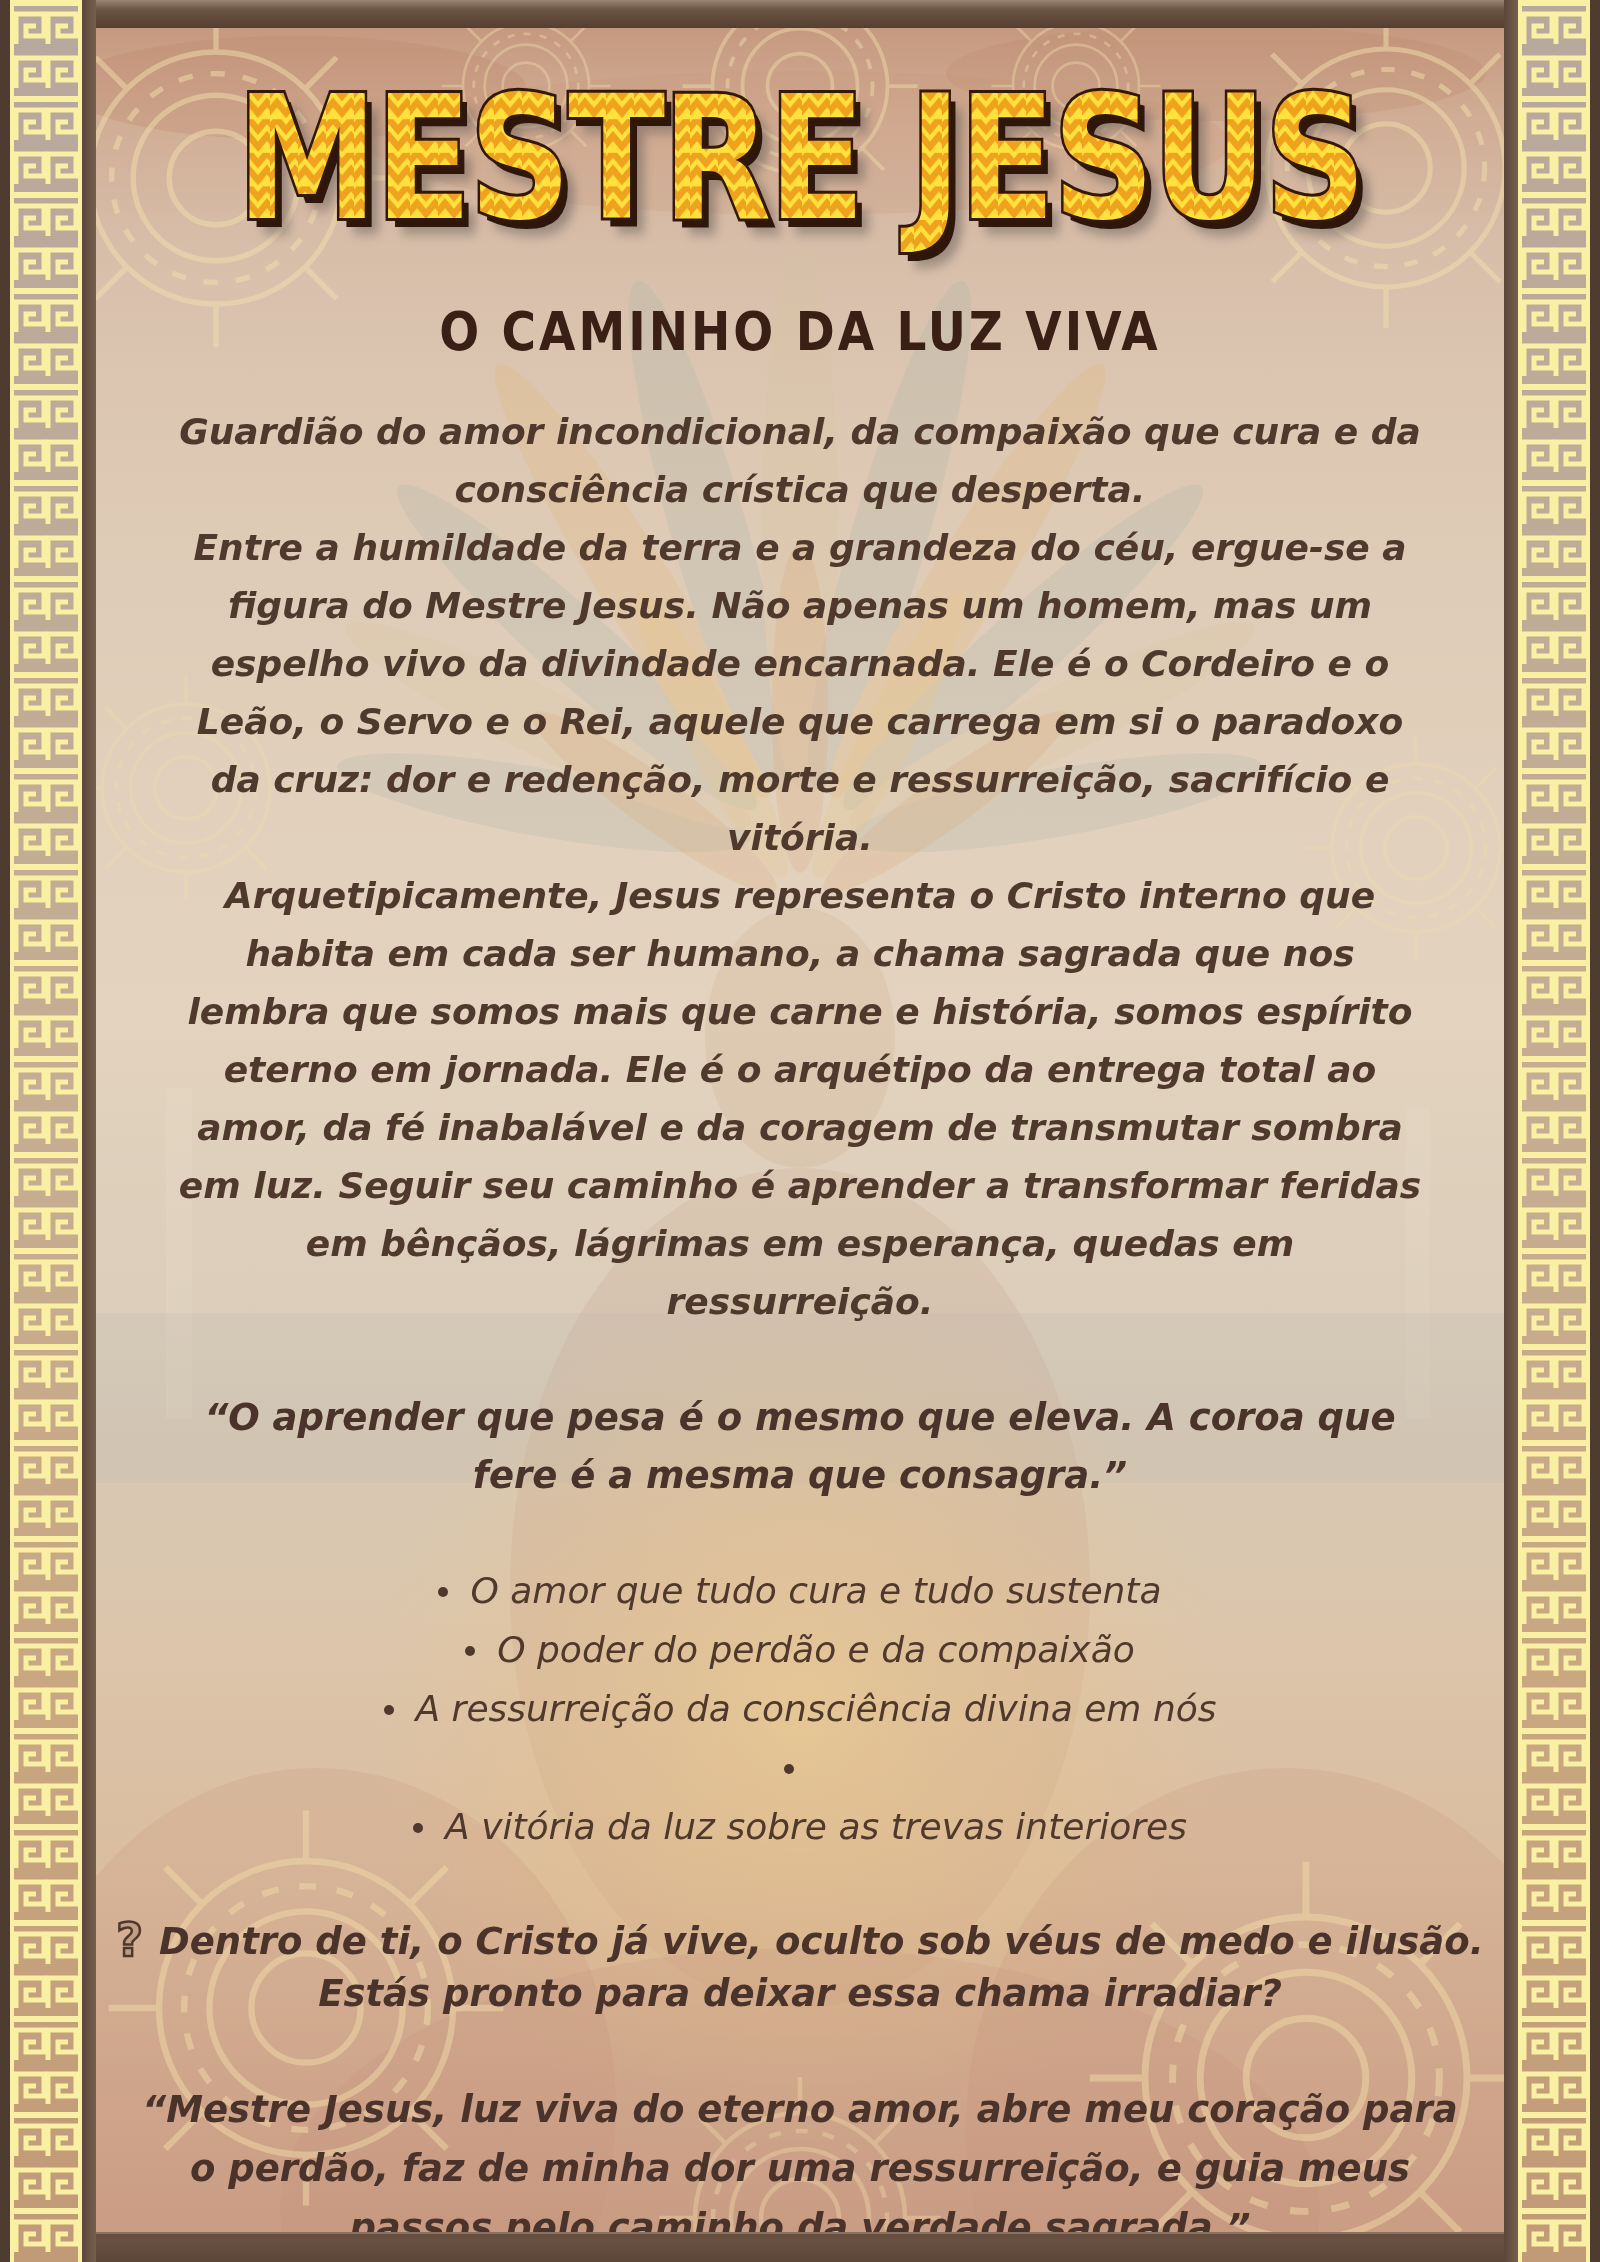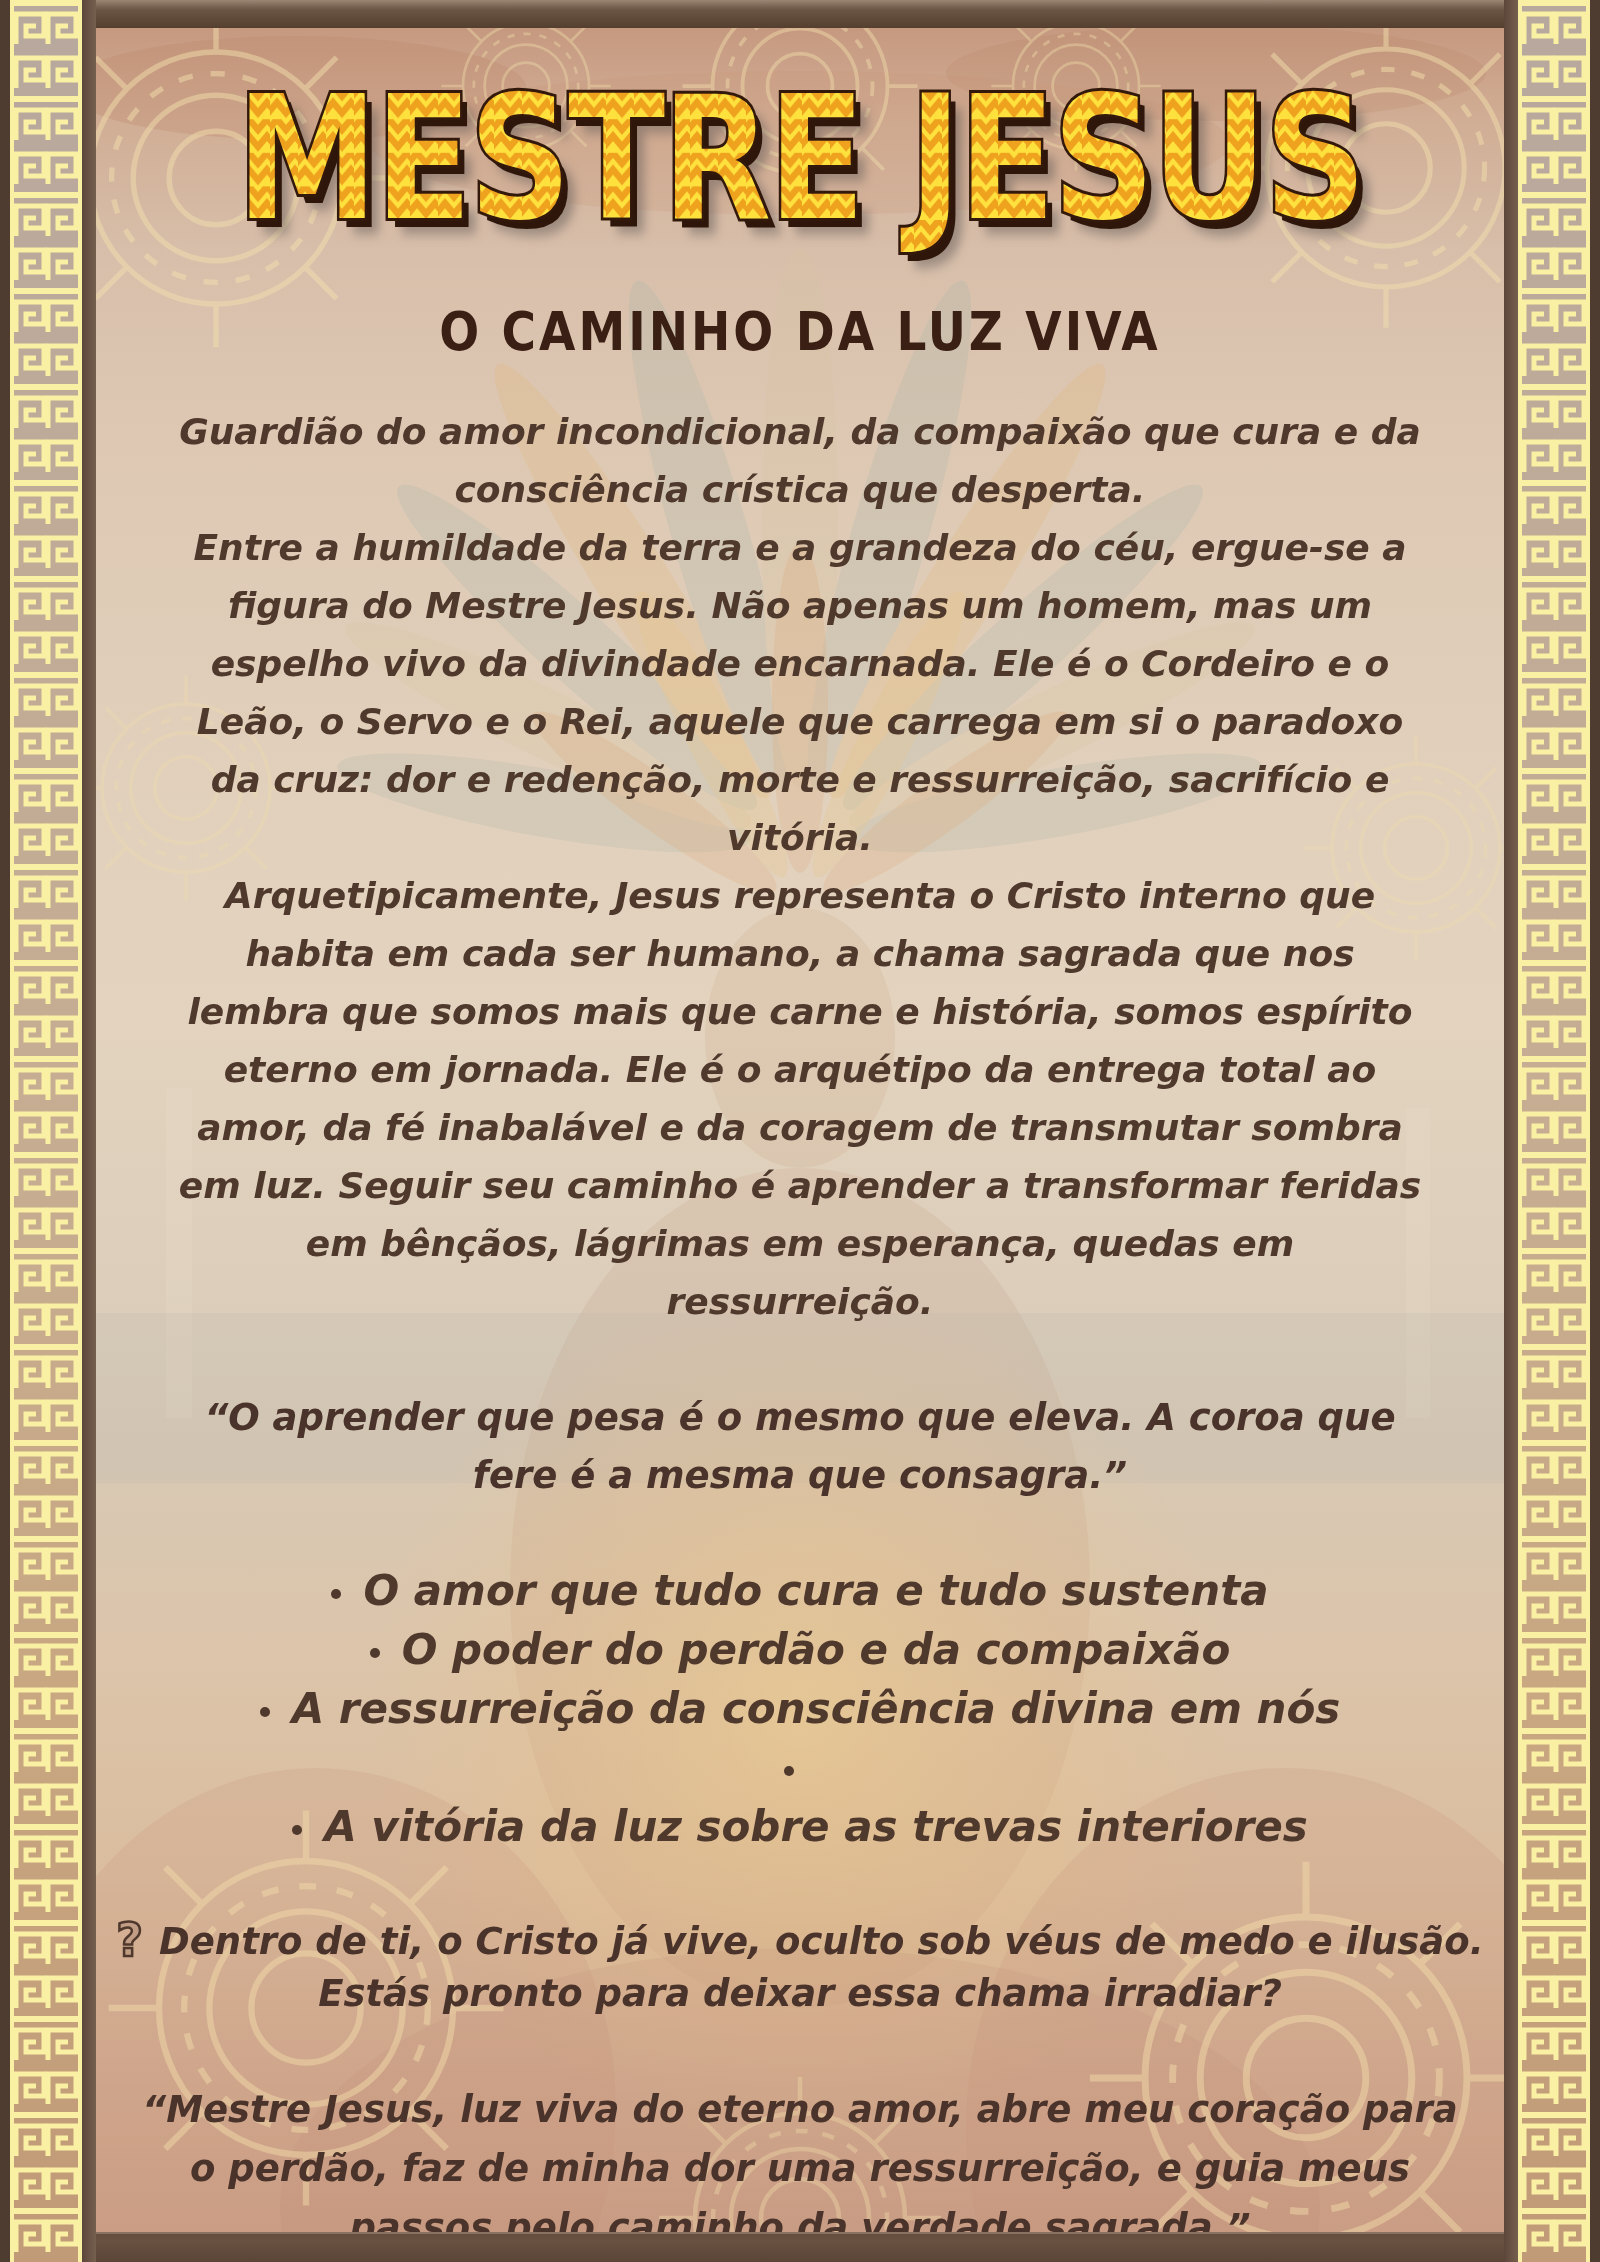--- a/index.html
+++ b/index.html
@@ -56,21 +56,21 @@
   .body-text { margin: 44px auto 0; max-width: 1260px; }
   .body-text p {
     margin: 0; font-size: 36px; font-weight: bold; font-style: italic;
     line-height: 58px; color: #4f382c;
   }
   .quote {
     margin: 58px auto 0; max-width: 1210px;
     font-size: 37px; font-weight: bold; font-style: italic; line-height: 58px; color: #4a332a;
   }
   .gifts { list-style: none; margin: 56px auto 0; padding: 0; max-width: 1200px; }
-  .gifts li { line-height: 59px; font-size: 42px; font-weight: bold; font-style: italic; color: #4f382c; }
+  .gifts li { line-height: 59px; font-size: 36px; font-weight: normal; font-style: italic; color: #4f382c; }
   .dot { display: inline-block; width: 10px; height: 10px; border-radius: 50%; background: #4f382c; margin-right: 22px; vertical-align: 6px; }
   .question {
     margin: 58px auto 0; max-width: 1380px;
     font-size: 37px; font-weight: bold; font-style: italic; line-height: 52px; color: #4a332a;
   }
   .qmark {
     display: inline-block; font-style: normal; font-weight: bold; font-size: 46px;
     color: rgba(79,56,44,0.15);
     -webkit-text-stroke: 2.5px #4f382c;
     margin-right: 16px; vertical-align: -2px;

